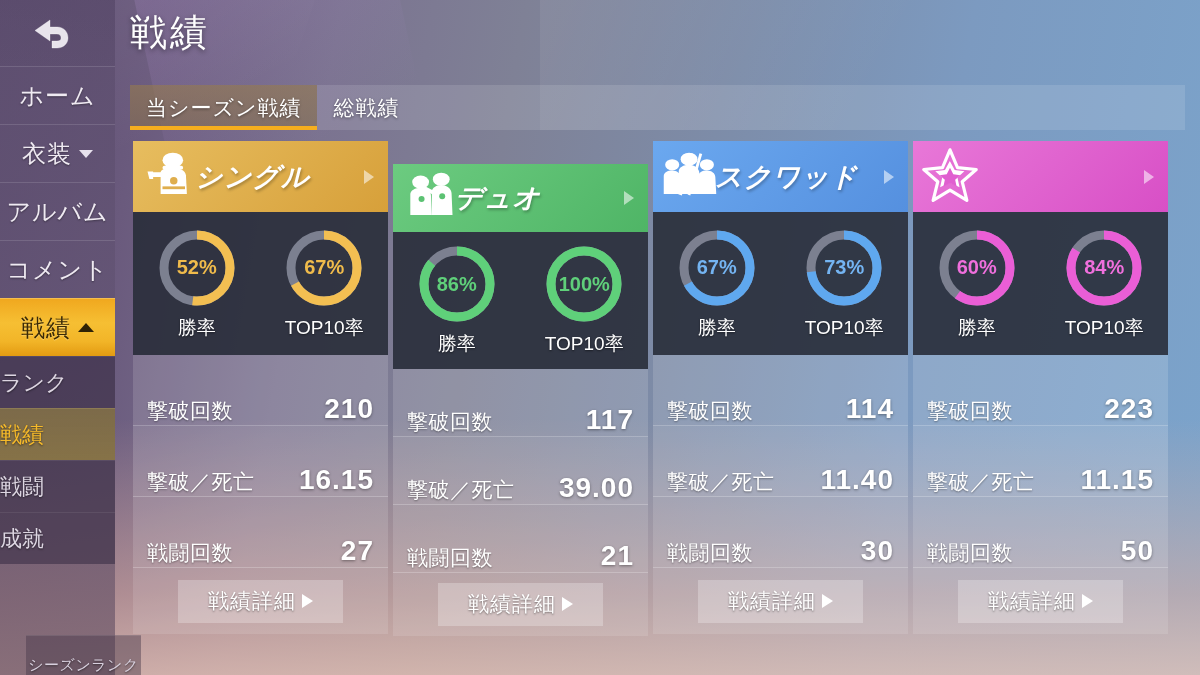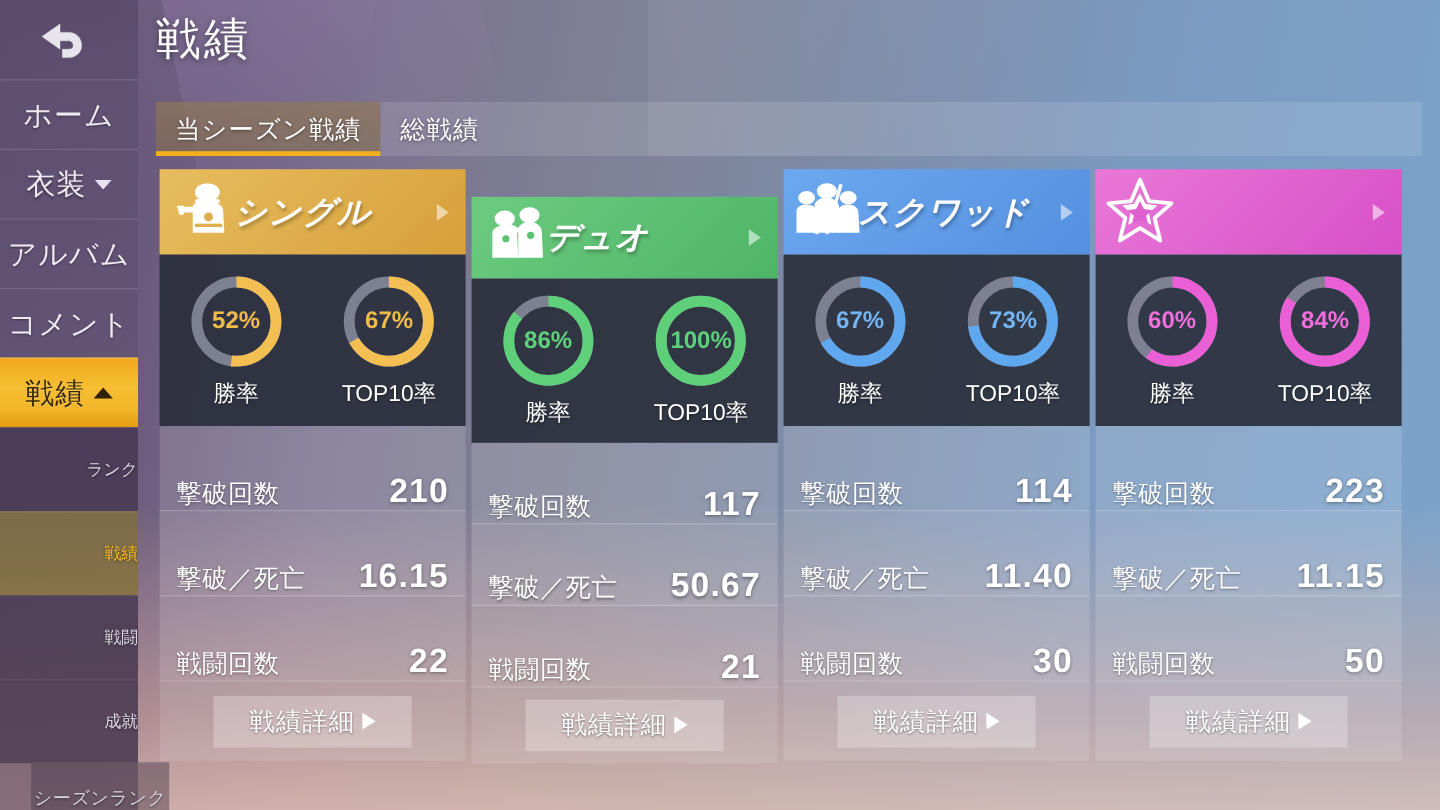--- a/index.html
+++ b/index.html
@@ -45,22 +45,22 @@
     color: #efeaf2; font-size: 24px; letter-spacing: 1px;
     border-top: 1px solid rgba(255,255,255,0.13);
     text-shadow: 0 1px 2px rgba(0,0,0,0.40);
   }
   .side-item.active {
     background: linear-gradient(to bottom, #f0a81f 0%, #f6bf33 42%, #f2b528 74%, #e39b12 100%);
     color: #3a2a06; text-shadow: 0 1px 1px rgba(255,230,160,0.55);
     border-top: 1px solid rgba(255,215,120,0.6);
   }
   .side-sub {
-    position: relative; height: 70px; display: flex; align-items: center;
-    justify-content: flex-end; cursor: pointer; font-size: 14px;
+    position: relative; height: 52px; display: flex; align-items: center;
+    justify-content: flex-start; cursor: pointer; font-size: 22px;
     color: #ddd6e2; background: rgba(52,42,66,0.55);
     border-top: 1px solid rgba(255,255,255,0.07);
     text-shadow: 0 1px 2px rgba(0,0,0,0.5);
   }
   .side-sub.sel {
     color: #f6ba2a;
     background: linear-gradient(to bottom, rgba(128,110,66,0.85), rgba(140,120,60,0.80));
   }
   .side-footer {
     position: absolute; left: 0; bottom: 0; width: 100%; height: 40px;
@@ -273,21 +273,21 @@
         <div class="stat-row">
           <span class="stat-label">撃破回数</span>
           <span class="stat-value">210</span>
         </div>
         <div class="stat-row">
           <span class="stat-label">撃破／死亡</span>
           <span class="stat-value">16.15</span>
         </div>
         <div class="stat-row">
           <span class="stat-label">戦闘回数</span>
-          <span class="stat-value">22</span>
+          <span class="stat-value">27</span>
         </div>
         <div class="btn-row">
           <button class="detail-btn">
             <span>戦績詳細</span>
             <span class="arr"></span>
           </button>
         </div>
       </div>
       <div class="card">
         <div class="card-head" style="background: linear-gradient(135deg, rgb(108, 203, 128), rgb(79, 181, 102)); margin-top: 23px;">
@@ -328,21 +328,21 @@
             </div>
             <div class="donut-label">TOP10率</div>
           </div>
         </div>
         <div class="stat-row">
           <span class="stat-label">撃破回数</span>
           <span class="stat-value">117</span>
         </div>
         <div class="stat-row">
           <span class="stat-label">撃破／死亡</span>
-          <span class="stat-value">50.67</span>
+          <span class="stat-value">39.00</span>
         </div>
         <div class="stat-row">
           <span class="stat-label">戦闘回数</span>
           <span class="stat-value">21</span>
         </div>
         <div class="btn-row">
           <button class="detail-btn">
             <span>戦績詳細</span>
             <span class="arr"></span>
           </button>

